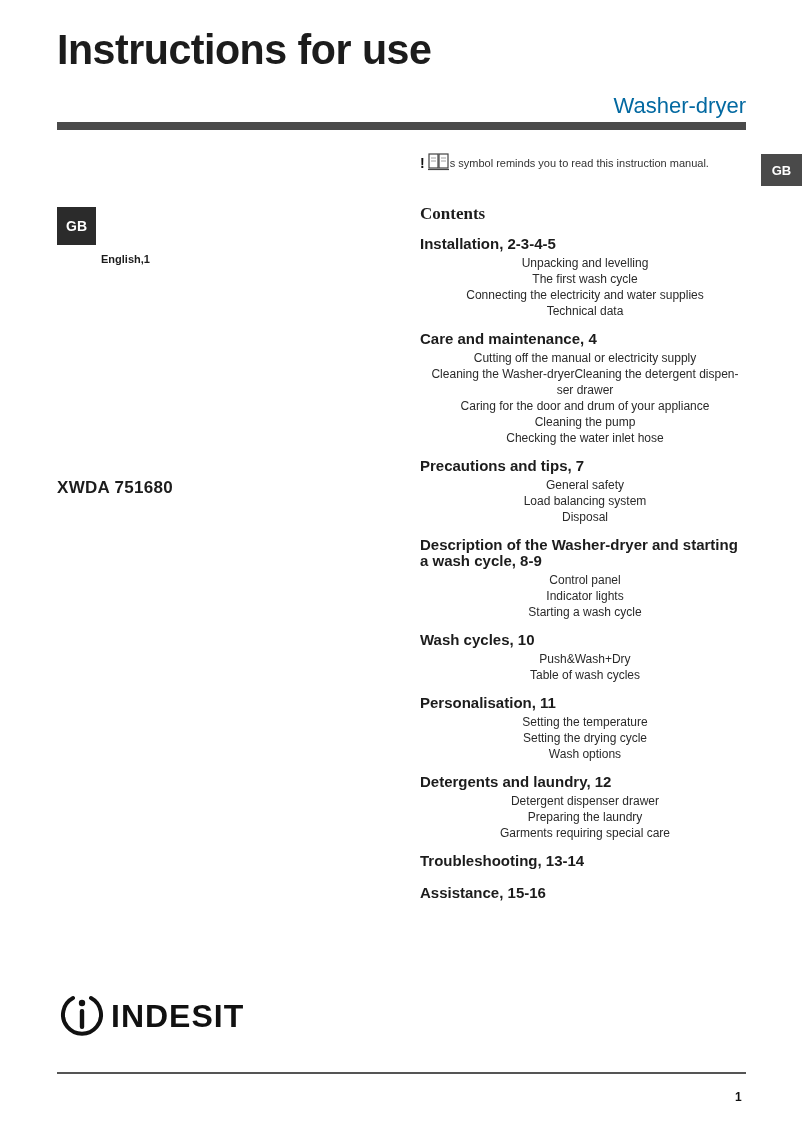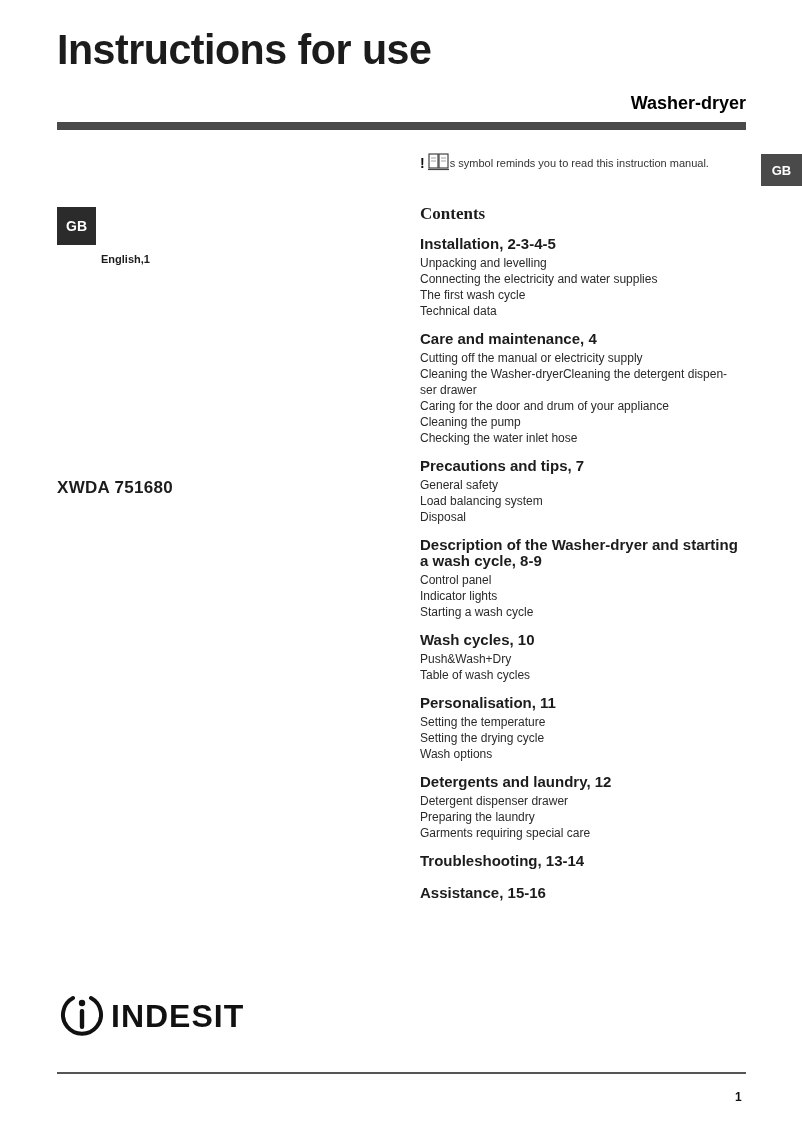--- a/index.html
+++ b/index.html
@@ -1,36 +1,36 @@
 <!DOCTYPE html>
 <html><head>
   <meta charset="utf-8">
   <style>
     html, body { margin: 0; padding: 0; background: #ffffff; }
     body { width: 802px; height: 1134px; position: relative; overflow: hidden;
            font-family: "Liberation Sans", "DejaVu Sans", sans-serif; color: #1a1a1a; }
     .title { position: absolute; left: 57px; top: 26px; font-size: 42px; font-weight: bold;
              letter-spacing: -0.5px; color: #1c1c1c; margin: 0; transform: scaleX(0.98); transform-origin: left; }
-    .subtitle { position: absolute; right: 56px; top: 93px; font-size: 18px; font-weight: bold; color: #000000; }
+    .subtitle { position: absolute; right: 56px; top: 93px; font-size: 22px; font-weight: normal; color: #0369a1; }
     .thick-bar { position: absolute; left: 57px; top: 122px; width: 689px; height: 8px; background: #4a4a4a; }
     .notice { position: absolute; left: 420px; top: 155px; font-size: 11px; color: #333; display: flex; align-items: center; }
     .notice .excl { font-weight: bold; font-size: 14px; margin-right: 3px; color: #111; }
     .notice .book { display: inline-block; width: 22px; height: 16px; margin-right: 0; position: relative; top: -2px; }
     .gb-tab { position: absolute; left: 761px; top: 154px; width: 41px; height: 32px; background: #4a4a4a;
               color: #fff; font-weight: bold; font-size: 13px; display: flex; align-items: center; justify-content: center; }
     .gb-badge { position: absolute; left: 57px; top: 207px; width: 39px; height: 38px; background: #2b2b2b;
                 color: #fff; font-weight: bold; font-size: 14px; display: flex; align-items: center; justify-content: center; }
     .lang-label { position: absolute; left: 57px; top: 253px; font-size: 11px; font-weight: bold; color: #1c1c1c; padding-left: 44px; }
     .model { position: absolute; left: 57px; top: 478px; font-size: 17px; font-weight: bold; color: #1c1c1c; letter-spacing: 0.3px; }
     .contents { position: absolute; left: 420px; top: 204px; width: 330px; }
     .contents h2 { font-size: 17px; font-weight: bold; margin: 0 0 12px 0; color: #1c1c1c; font-family: Liberation Serif, serif; }
     .section { margin-bottom: 12px; }
     .section h3 { font-size: 15px; font-weight: bold; margin: 0 0 3px 0; color: #1c1c1c; line-height: 16px; }
     .section ul { list-style: none; margin: 0; padding: 0; }
-    .section li { font-size: 12px; line-height: 16px; color: #2a2a2a; }
+    .section li { font-size: 12px; line-height: 16px; color: #2a2a2a; text-align: center; }
     .section.noitems { margin-bottom: 16px; }
     .logo { position: absolute; left: 57px; top: 989px; display: flex; align-items: center; }
     .logo-word { font-size: 32px; font-weight: bold; letter-spacing: 1px; color: #111; margin-left: 4px; }
     .footer-line { position: absolute; left: 57px; top: 1072px; width: 689px; height: 2px; background: #555; }
     .page-num { position: absolute; left: 735px; top: 1090px; font-size: 12px; font-weight: bold; color: #111; }
   </style>
 </head>
 <body>
 
 <h1 class="title">Instructions for use</h1>
@@ -60,22 +60,22 @@
 
 <div class="model">XWDA 751680</div>
 
 <div class="contents">
   <h2>Contents</h2>
 
   <div class="section">
     <h3>Installation, 2-3-4-5</h3>
     <ul>
       <li>Unpacking and levelling</li>
+      <li>The first wash cycle</li>
       <li>Connecting the electricity and water supplies</li>
-      <li>The first wash cycle</li>
       <li>Technical data</li>
     </ul>
   </div>
 
   <div class="section">
     <h3>Care and maintenance, 4</h3>
     <ul>
       <li>Cutting off the manual or electricity supply</li>
       <li>Cleaning the Washer-dryerCleaning the detergent dispen-</li>
       <li>ser drawer</li>

